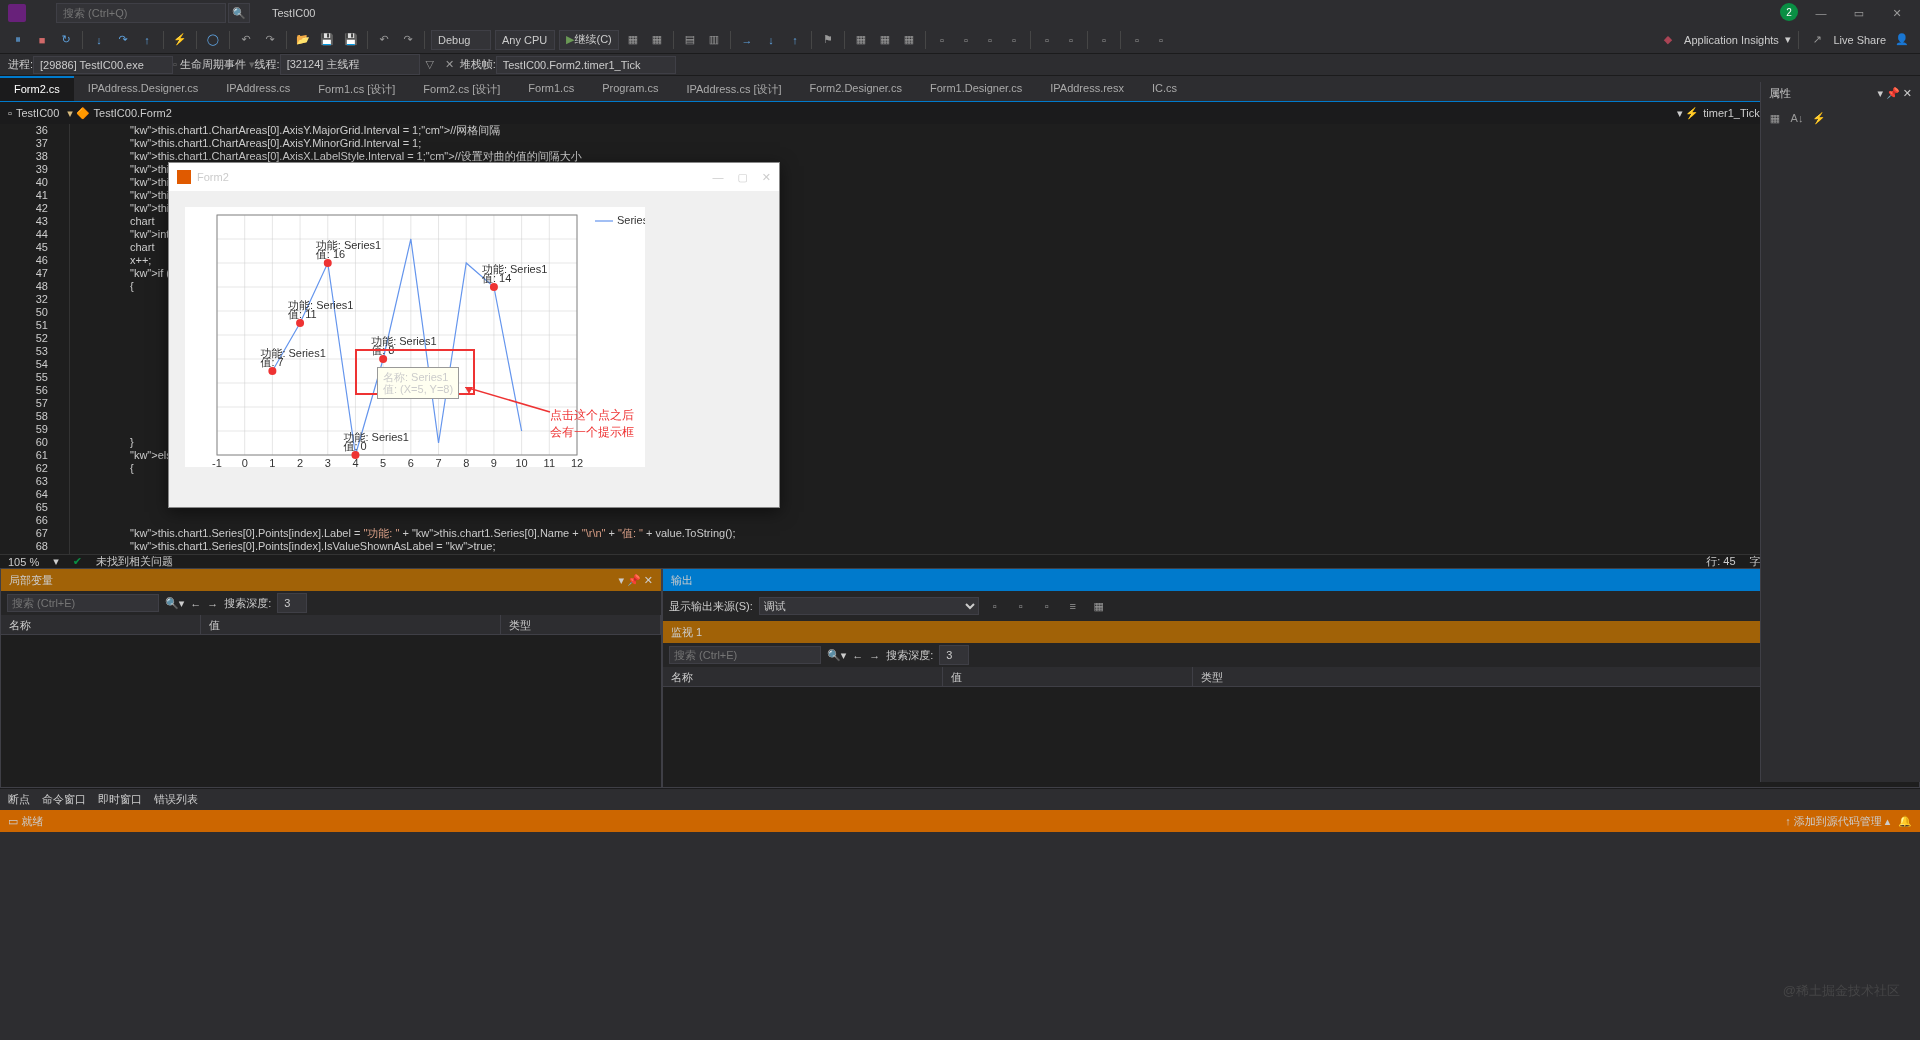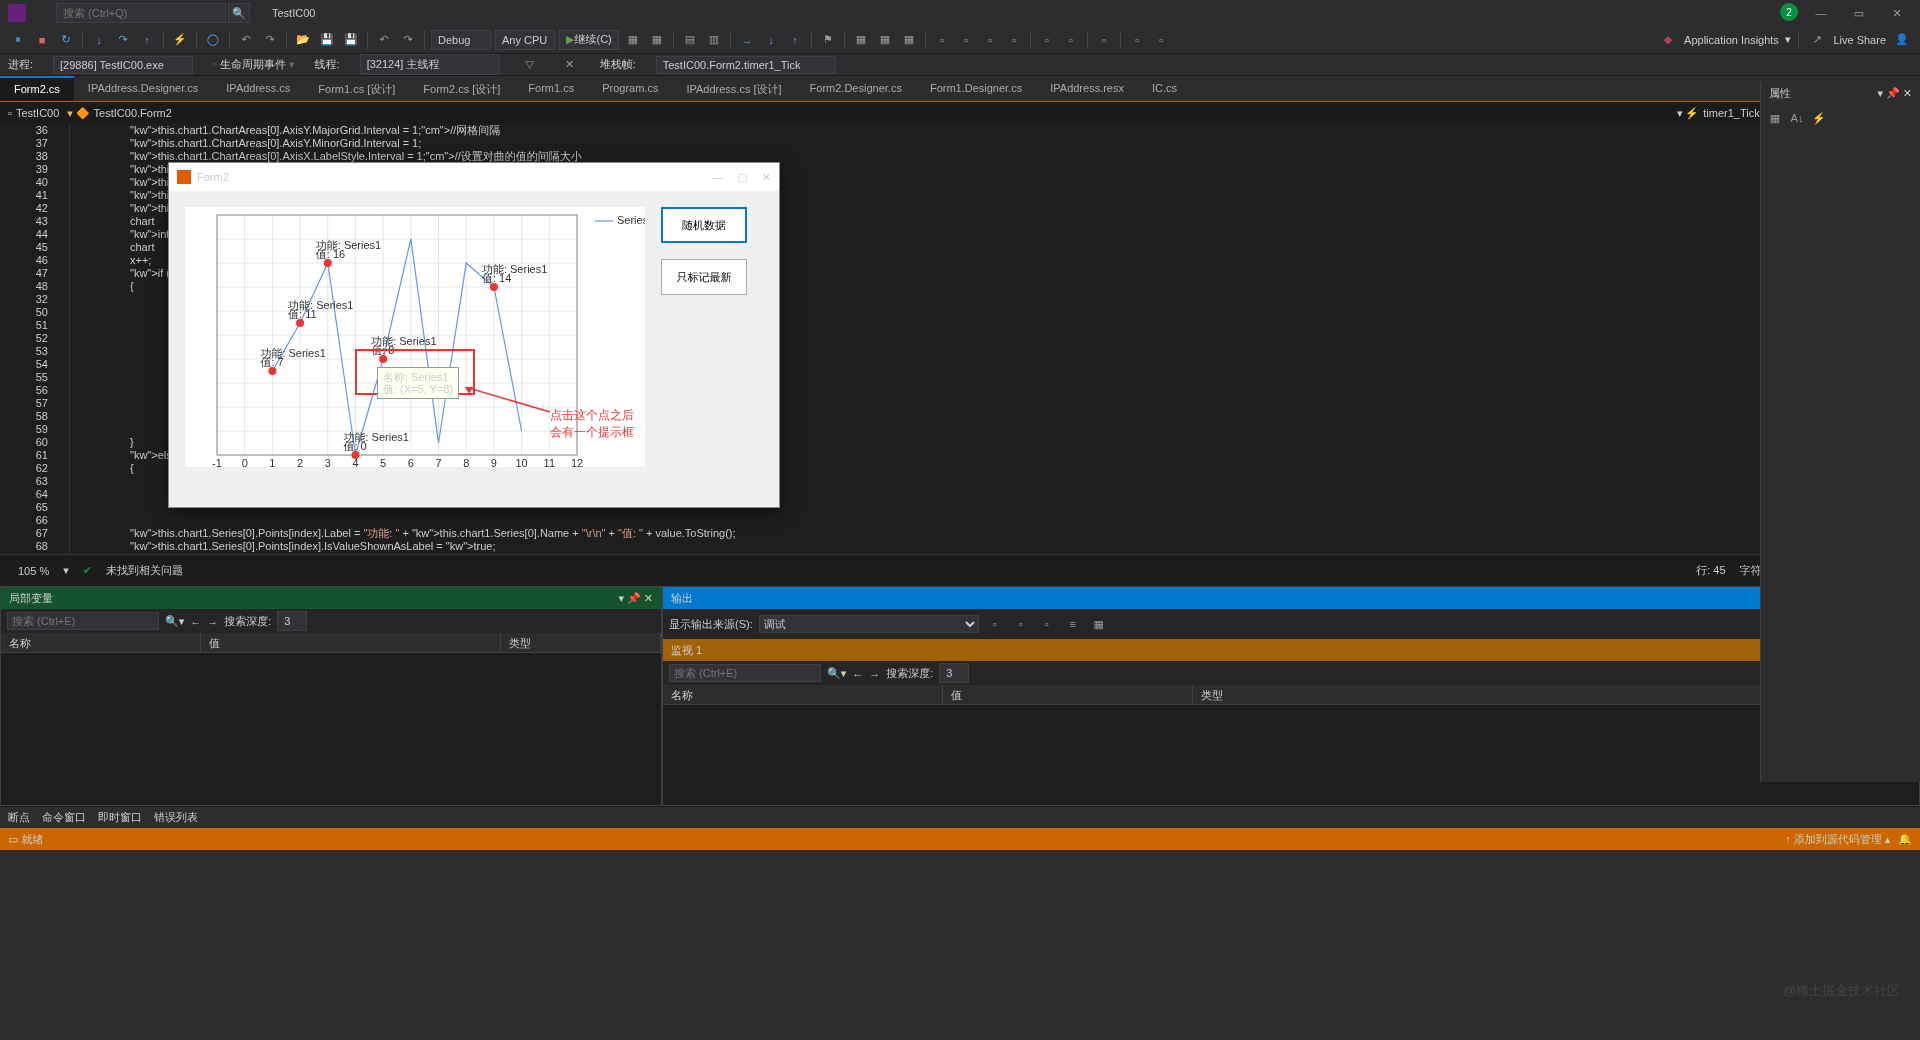--- a/index.html
+++ b/index.html
@@ -13,44 +13,44 @@
 .menubar .winbtns{margin-left:auto;display:flex;gap:8px}
 .menubar .winbtn{width:30px;height:20px;display:flex;align-items:center;justify-content:center;color:#999}
 .badge{width:18px;height:18px;border-radius:50%;background:#0a8f44;color:#fff;display:flex;align-items:center;justify-content:center;font-size:10px}
 .toolbar{height:28px;background:#2d2d30;display:flex;align-items:center;padding:0 8px;gap:4px;border-bottom:1px solid #1b1b1c}
 .tb{width:20px;height:20px;display:flex;align-items:center;justify-content:center;color:#999}
 .tb.blue{color:#5fa3e0}
 .tb.orange{color:#ce9178}
 .tbsep{width:1px;height:18px;background:#464646;margin:0 2px}
 .tbcombo{height:20px;background:#333337;border:1px solid #3f3f46;padding:2px 6px;min-width:60px;display:flex;align-items:center}
 .toolbar .right{margin-left:auto;display:flex;align-items:center;gap:6px}
-.procbar{height:22px;background:#2d2d30;display:flex;align-items:center;padding:0 8px;gap:20px;border-bottom:1px solid #1b1b1c}
+.procbar{height:22px;background:#2d2d30;display:flex;align-items:center;padding:0 8px;gap:0;border-bottom:1px solid #1b1b1c}
 .procbar .proc{background:#333337;border:1px solid #3f3f46;padding:2px 6px;min-width:140px}
 .tabs{height:26px;background:#2d2d30;display:flex;border-bottom:1px solid #007acc}
 .tab{padding:5px 14px;color:#aaa;cursor:pointer;border-top:1px solid transparent}
 .tab.active{background:#1b1b1c;color:#fff;border-top:2px solid #007acc}
 .tabs .tctrl{margin-left:auto;display:flex;gap:2px;padding-right:4px}
 .bcbar{height:22px;background:#1b1b1c;display:flex;align-items:center;padding:0 8px;gap:8px;color:#999}
 .bcbar .crumb{display:flex;align-items:center;gap:4px}
 .bcbar .orange{color:#d7ba7d}
 .editor{position:relative;height:430px;background:#1e1e1e;display:flex}
 .gutter{width:56px;background:#1e1e1e;text-align:right;padding-right:8px;color:#858585;font-family:Consolas,monospace;font-size:12px;line-height:13px}
 .fold{width:14px;background:#1e1e1e;border-right:1px solid #333}
 .codearea{flex:1;font-family:Consolas,monospace;font-size:12px;line-height:13px;color:#d4d4d4;padding-left:60px;position:relative}
 .codeline{white-space:pre}
 .str{color:#d69d85}
 .editor .scrollbar{position:absolute;right:0;top:0;width:14px;height:100%;background:#2d2d30}
 .editor .minimap{position:absolute;right:14px;top:0;width:8px;height:100%;background:#262626}
-.editstatus{height:32px;background:#1c1c1c;display:flex;align-items:center;padding:0 18px;gap:14px;color:#999;border-top:1px solid #333}
+.editstatus{height:14px;background:#1c1c1c;display:flex;align-items:center;padding:0 8px;gap:14px;color:#999;border-top:1px solid #333}
 .editstatus .right{margin-left:auto;display:flex;gap:14px}
 .panels{display:flex;height:220px}
 .panel{display:flex;flex-direction:column;background:#252526;border:1px solid #3f3f46}
 .panel.left{width:662px}
 .panel.right{flex:1}
-.phead{height:22px;display:flex;align-items:center;padding:0 8px;background:#14532d}
+.phead{height:22px;display:flex;align-items:center;padding:0 8px;background:#a16207}
 .phead.active{background:#007acc;color:#fff}
 .phead .pctrl{margin-left:auto;display:flex;gap:3px}
 .psearch{height:24px;display:flex;align-items:center;padding:0 6px;gap:6px;background:#252526}
 .psearch input{flex:0 0 150px;height:18px;background:#333337;border:1px solid #3f3f46;color:#ccc;padding:0 4px}
 .pcols{height:20px;display:flex;background:#2d2d30;border-bottom:1px solid #3f3f46}
 .pcols .col{padding:3px 8px;border-right:1px solid #3f3f46}
 .pbody{flex:1;background:#1e1e1e}
 .pout{height:24px;display:flex;align-items:center;padding:15px 6px;gap:6px;background:#252526}
 .pout select{background:#333337;border:1px solid #3f3f46;color:#ccc;height:18px;width:220px}
 .bottomtabs{height:22px;background:#2d2d30;display:flex;align-items:center;padding:0 8px;gap:12px;border-top:1px solid #1b1b1c}
@@ -466,20 +466,16 @@
       <div class="tooltip" style="left:192px;top:160px">
         <div>名称: Series1</div>
         <div>值: (X=5, Y=8)</div>
       </div>
       <svg style="position:absolute;left:280px;top:180px;width:90px;height:30px;pointer-events:none">
           <line x1="0" y1="0" x2="85" y2="25" stroke="#e33" stroke-width="1.5"></line>
           <polygon points="0,0 8,0 4,7" fill="#e33"></polygon>
         </svg>
       <div class="redtext" style="left:365px;top:200px">点击这个点之后会有一个提示框</div>
     </div>
-    <div class="btns">
-      <div class="btn focus">随机数据</div>
-      <div class="btn">只标记最新</div>
-    </div>
   </div>
 </div>
 
 <div class="watermark">@稀土掘金技术社区</div>
 
 </body></html>

